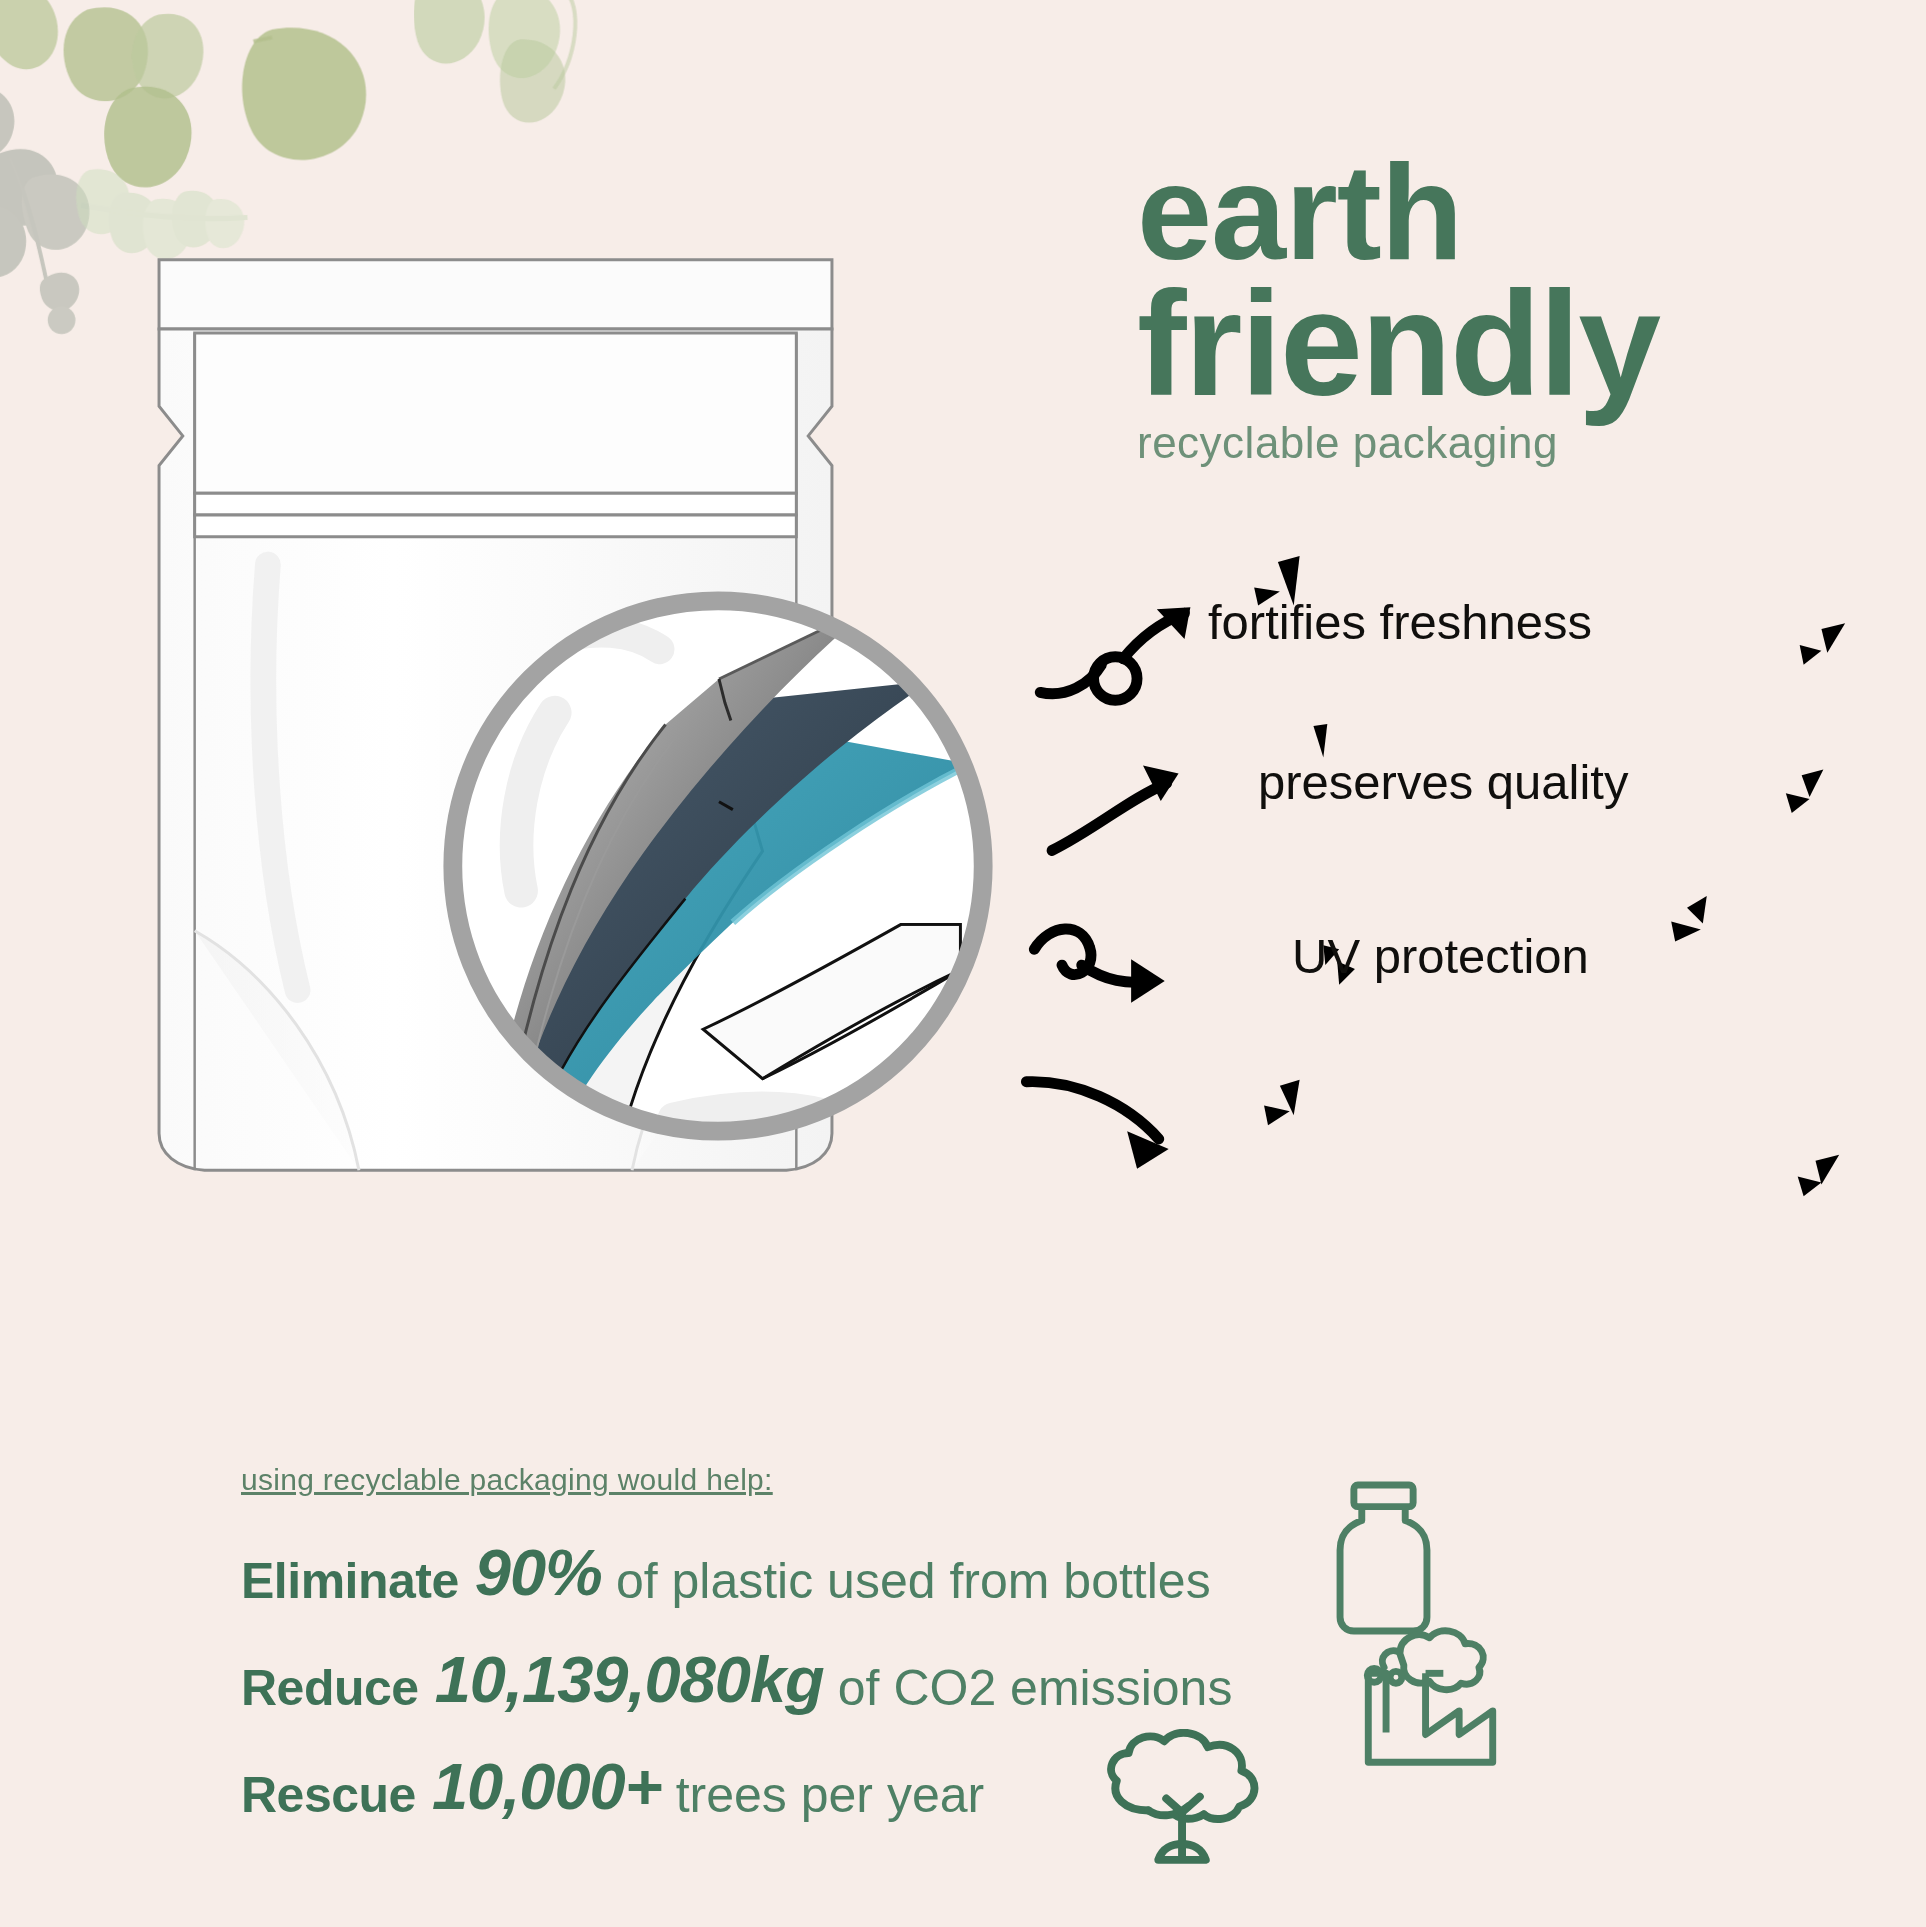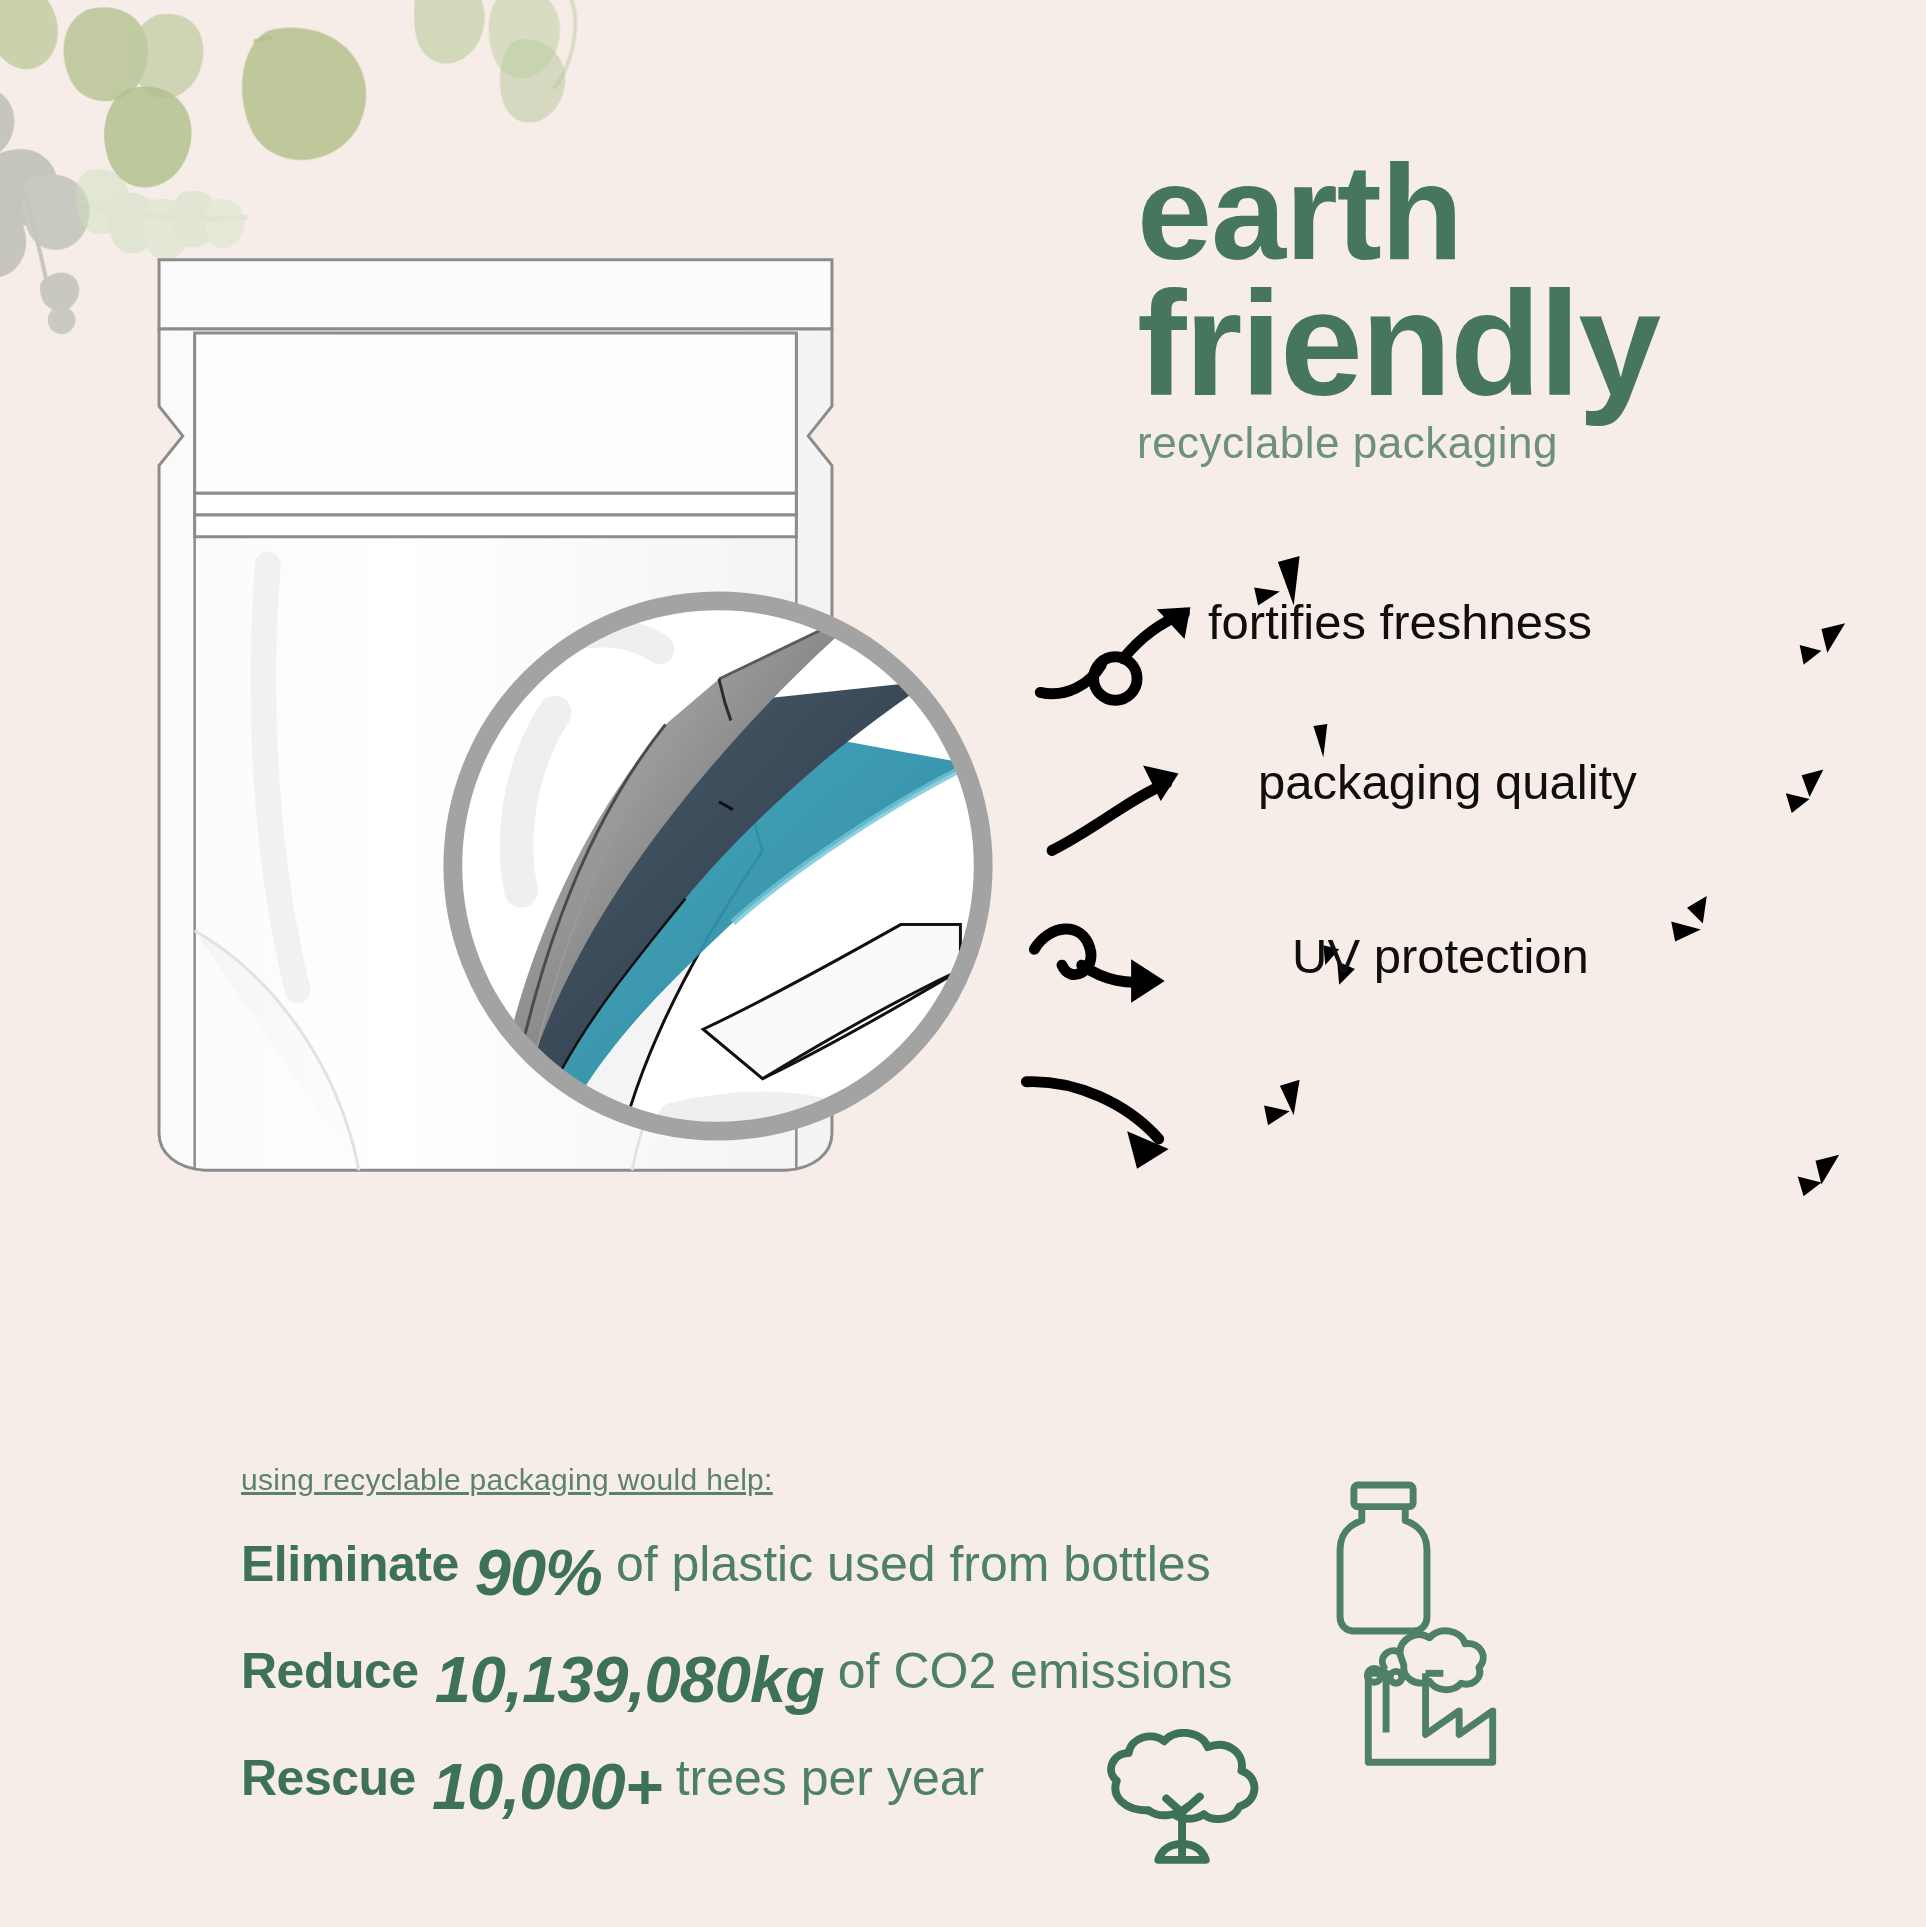--- a/index.html
+++ b/index.html
@@ -51,21 +51,21 @@
 
   .connector { position:absolute; left:-109px; top:0; width:327px; height:168px; overflow:visible; }
   .sparkles { position:absolute; left:0; top:0; width:782px; height:168px; overflow:visible; pointer-events:none;}
 
   
   .stats { position:absolute; left:241px; top:1463px; width:1485px; }
   .stats-intro {
     font-size:30px; font-weight:300; color:#5C8268;
     letter-spacing:0.3px; margin-bottom:38px;text-decoration:underline;
   }
-  .stat-row { display:flex; align-items:flex-start; margin-bottom:32px; white-space:nowrap; }
+  .stat-row { display:flex; align-items:flex-end; margin-bottom:32px; white-space:nowrap; }
   .stat-verb { font-size:50px; font-weight:bold; color:#3E7257; letter-spacing:-0.5px; }
   .stat-num  { font-size:65px; font-weight:bold; color:#3E7257; letter-spacing:-1px; margin:0 14px 0 16px;font-style:italic; }
   .stat-tail { font-size:50px; font-weight:300; color:#4E8065; letter-spacing:0px; }
 
   
   .icon-bottle  { position:absolute; left:1324px; top:1479px; width:119px; height:158px; }
   .icon-factory { position:absolute; left:1356px; top:1620px; width:149px; height:158px; }
   .icon-tree    { position:absolute; left:1097px; top:1729px; width:178px; height:149px; }
 </style>
 </head>
@@ -231,21 +231,21 @@
     <div class="feature-row f1">
       <svg class="connector" viewBox="0 0 330 170">
         <path d="M32 130 C76 108 110 78 148 62" stroke="#000" stroke-width="11" fill="none" stroke-linecap="round"></path>
         <path d="M124 44 L160 52 L142 80 Z" fill="#000"></path>
       </svg>
       <svg class="sparkles" viewBox="0 0 790 170">
         <path d="M186 4 L200 2 L196 36 Z" fill="#000"></path>
         <path d="M680 54 L702 48 L688 76 Z" fill="#000"></path>
         <path d="M664 72 L688 78 L670 92 Z" fill="#000"></path>
       </svg>
-      <div class="feature-label">packaging quality</div>
+      <div class="feature-label">preserves quality</div>
     </div>
 
     <div class="feature-row f2">
       <svg class="connector" viewBox="0 0 330 170">
         <path d="M14 60 C30 34 62 32 70 58 C78 82 50 96 42 76" stroke="#000" stroke-width="11" fill="none" stroke-linecap="round"></path>
         <path d="M62 76 C86 92 108 96 134 92" stroke="#000" stroke-width="11" fill="none" stroke-linecap="round"></path>
         <path d="M112 70 L146 92 L112 114 Z" fill="#000"></path>
       </svg>
       <svg class="sparkles" viewBox="0 0 790 170">
         <path d="M196 56 L212 60 L198 76 Z" fill="#000"></path>

